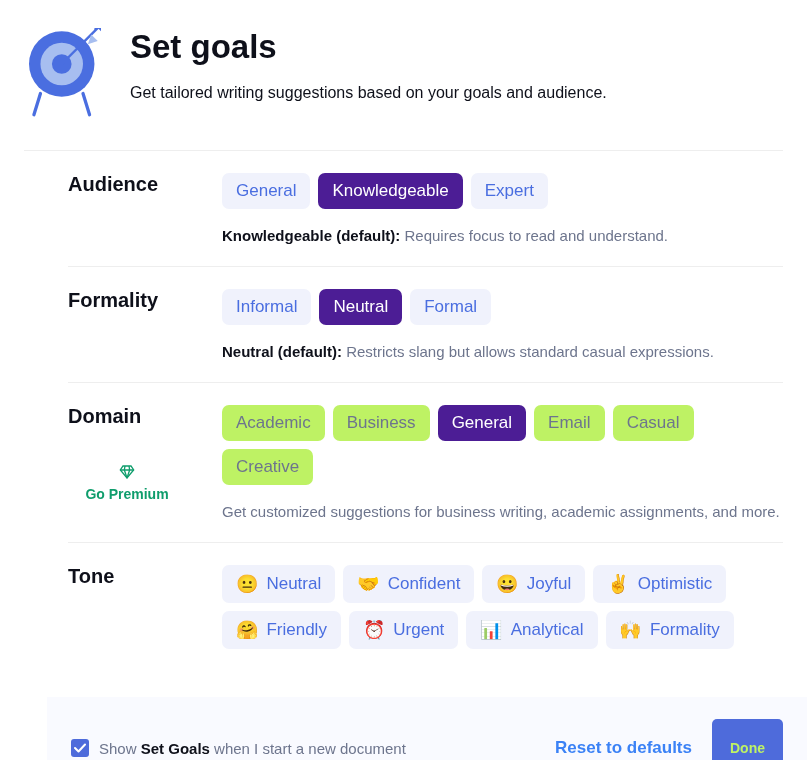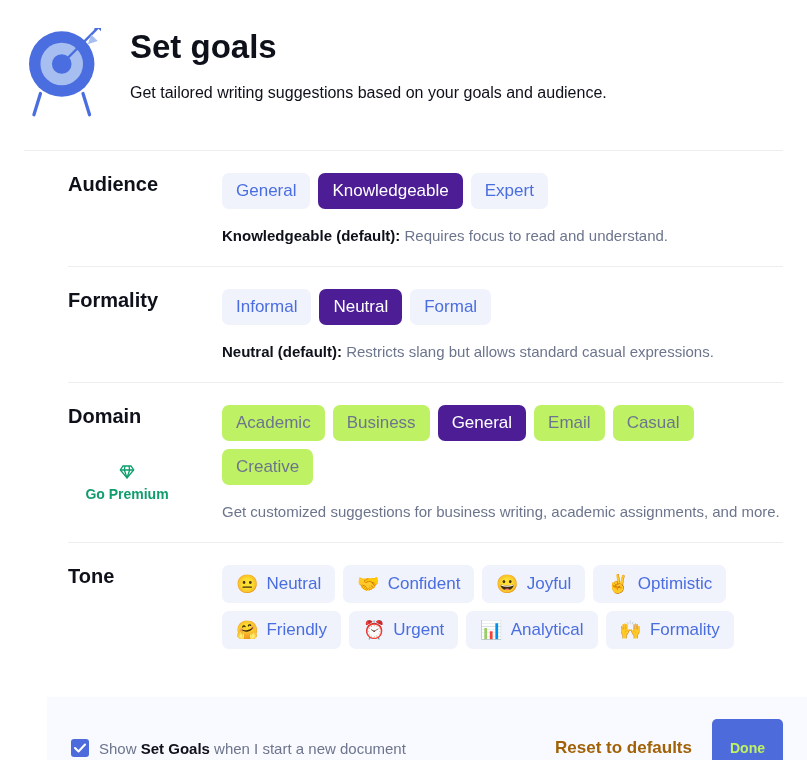--- a/index.html
+++ b/index.html
@@ -23,21 +23,21 @@
     .pill.selected { background: #4c1d95; color: white; }
     .pill.muted { background: #bef264; color: #6d758d; }
     .desc { font-size: 15px; color: #6d758d; }
     .desc b { color: #0e101a; font-weight: 600; }
     .footer { background: #f9faff; padding: 22px 24px; display: flex; align-items: center; justify-content: space-between; margin-left: 47px; }
     .check-row { display: flex; align-items: center; gap: 10px; font-size: 15px; color: #6d758d; }
     .check-row b { color: #0e101a; font-weight: 600; font-size: 15px; }
     .checkbox { width: 18px; height: 18px; border-radius: 3px; background: #4e6bdb; display: inline-flex; align-items: center; justify-content: center; cursor: pointer; }
     .checkbox svg { width: 12px; height: 10px; }
     .footer-actions { display: flex; align-items: center; gap: 20px; }
-    .reset { color: #a16207; font-size: 17px; font-weight: 600; cursor: pointer; background: none; border: none; font-family: inherit; }
+    .reset { color: #3b82f6; font-size: 17px; font-weight: 600; cursor: pointer; background: none; border: none; font-family: inherit; }
     .done { background: #4e6bdb; color: #bef264; font-size: 14px; font-weight: 600; border: none; padding: 21px 18px; border-radius: 5px; cursor: pointer; font-family: inherit; }
   </style>
 </head>
 <body>
 
 <div class="container">
   <div class="header">
     <div class="icon-col">
       <div class="target-icon">
         <svg viewBox="0 0 100 110">

